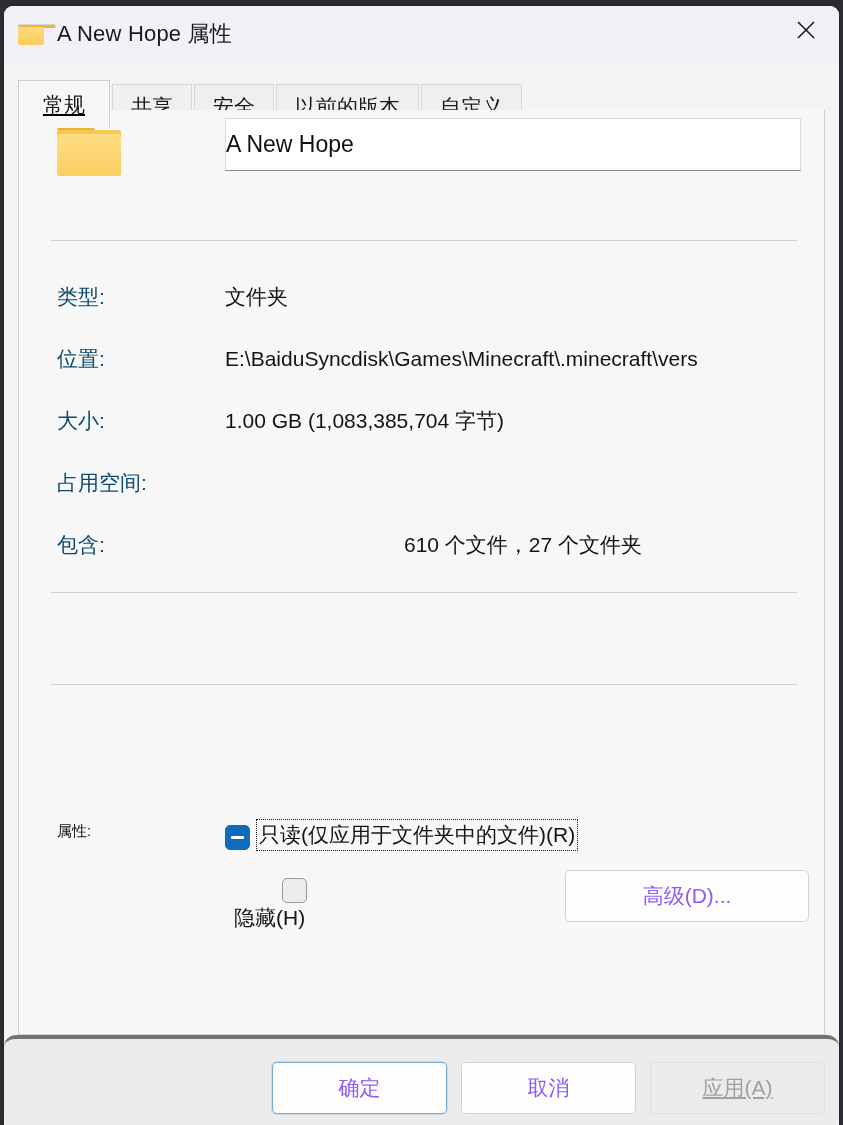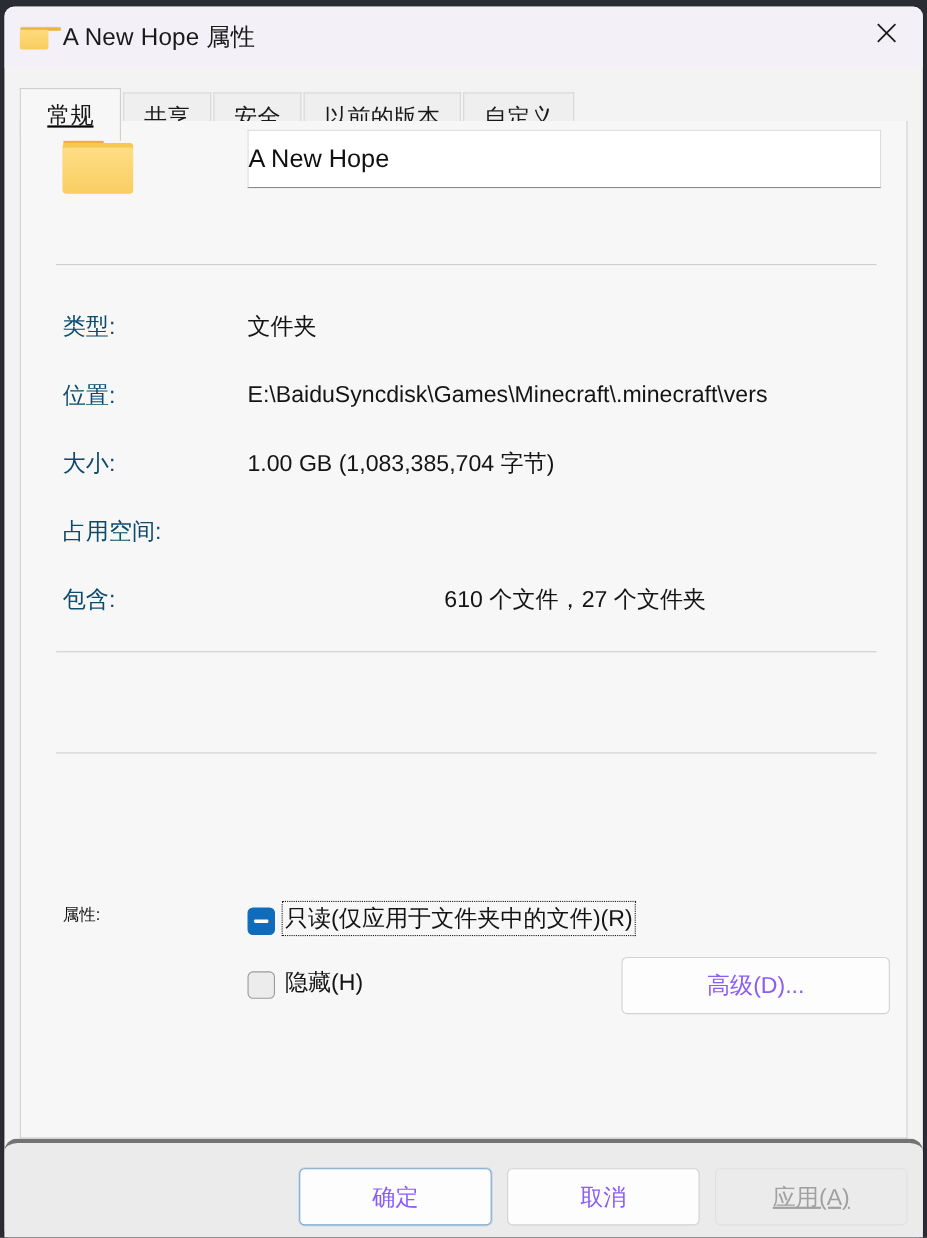--- a/index.html
+++ b/index.html
@@ -417,21 +417,21 @@
 
       <div class="sep" style="top:574px;"></div>
 
       <div class="attr-label">属性:</div>
 
       <div class="check-row" style="top:710px;">
         <div class="cb indeterminate"></div>
         <div class="check-label focused">只读(仅应用于文件夹中的文件)(R)</div>
       </div>
 
-      <div class="check-row" style="top:768px;">
+      <div class="check-row" style="top:768px;flex-direction:column;">
         <div class="cb unchecked"></div>
         <div class="check-label">隐藏(H)</div>
       </div>
 
       <div class="btn btn-advanced">高级(D)...</div>
     </div>
 
     <div class="footer">
       <div class="footer-buttons">
         <div class="btn btn-footer default">确定</div>

